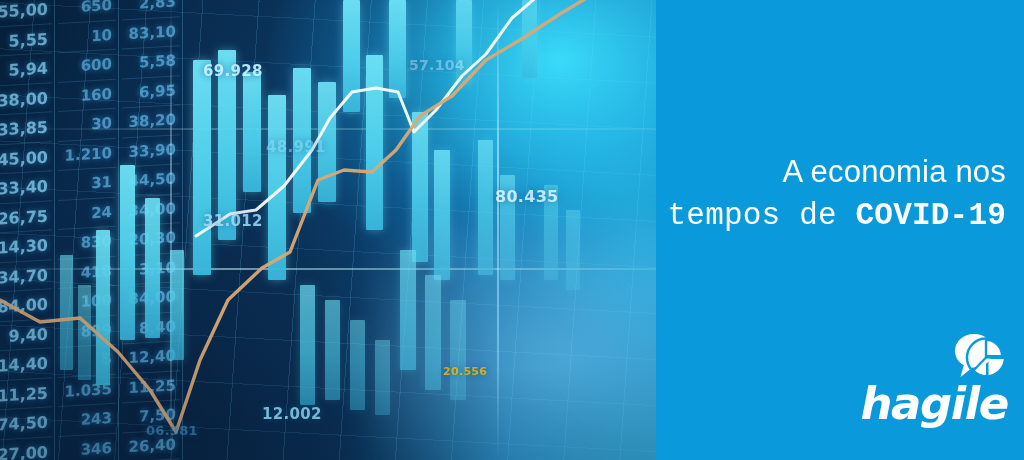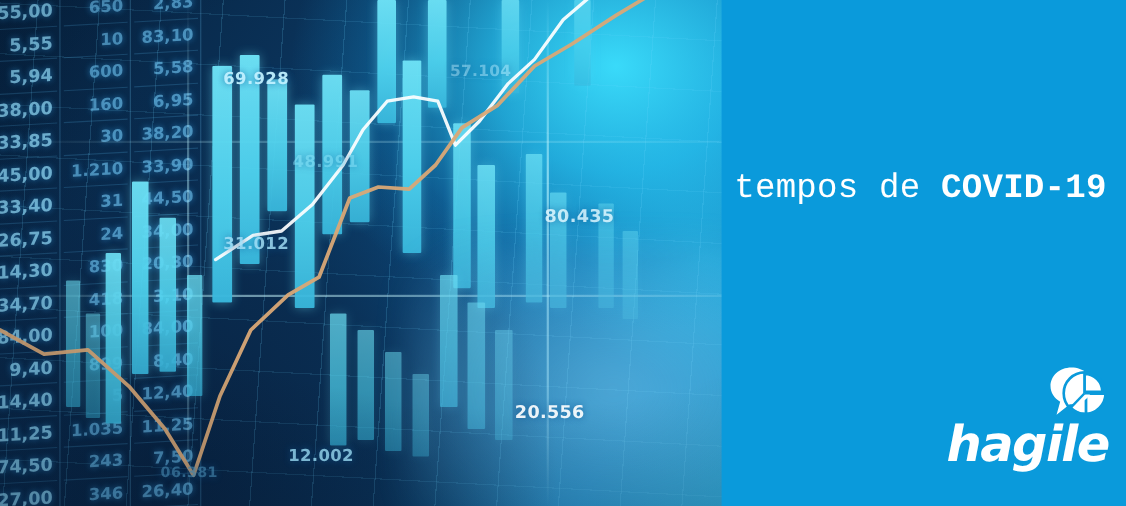--- a/index.html
+++ b/index.html
@@ -213,29 +213,30 @@
 
     <div class="haze"></div>
     <div class="vignette"></div>
 
     <div id="dlabels">
         <div class="dlabel" style="left: 203px; top: 62px; color: rgb(191, 240, 255); font-size: 15px; opacity: 0.95; text-shadow: rgba(20, 90, 150, 0.85) 0px 0px 7px;">69.928</div>
         <div class="dlabel" style="left: 409px; top: 57px; color: rgb(205, 238, 255); font-size: 14px; opacity: 0.4; text-shadow: rgba(20, 90, 150, 0.85) 0px 0px 7px;">57.104</div>
         <div class="dlabel" style="left: 266px; top: 138px; color: rgb(127, 214, 240); font-size: 15px; opacity: 0.55; text-shadow: rgba(20, 90, 150, 0.85) 0px 0px 7px;">48.991</div>
         <div class="dlabel" style="left: 495px; top: 187px; color: rgb(230, 248, 255); font-size: 16px; opacity: 0.8; text-shadow: rgba(20, 90, 150, 0.85) 0px 0px 7px;">80.435</div>
         <div class="dlabel" style="left: 203px; top: 212px; color: rgb(159, 220, 245); font-size: 15px; opacity: 0.85; text-shadow: rgba(20, 90, 150, 0.85) 0px 0px 7px;">31.012</div>
-        <div class="dlabel" style="left: 468px; top: 365px; color: #ffffff; font-size: 16px; opacity: 0.9; text-shadow: rgba(20, 90, 150, 0.85) 0px 0px 7px;">20.556</div>
+        <div class="dlabel" style="left: 443px; top: 365px; color: #eab308; font-size: 11px; opacity: 0.9; text-shadow: rgba(20, 90, 150, 0.85) 0px 0px 7px;">20.556</div>
         <div class="dlabel" style="left: 262px; top: 405px; color: rgb(143, 208, 234); font-size: 15px; opacity: 0.85; text-shadow: rgba(20, 90, 150, 0.85) 0px 0px 7px;">12.002</div>
         <div class="dlabel" style="left: 146px; top: 423px; color: rgb(62, 127, 168); font-size: 13px; opacity: 0.7; text-shadow: rgba(20, 90, 150, 0.85) 0px 0px 7px;">06.381</div>
       </div>
   </div>
 
   <div class="promo-panel">
 
     <div class="promo-headline">
+      <span>A economia nos</span>
       <span class="line2"><span>tempos de </span><b>COVID-19</b></span>
     </div>
 
     <div class="logo">
       <svg class="logo-mark" viewBox="0 0 56 54">
         <path d="M22 4 C11 4 3 11.6 3 21 C3 27 6.4 32.2 11.8 35.2 L8.5 47 L20.5 37.4 C21 37.5 21.5 37.5 22 37.5 C33 37.5 41 29.9 41 20.5 C41 11.1 33 4 22 4 Z" fill="#ffffff"></path>
         <path d="M34 10 L34 26 L50 26 A16 16 0 0 0 34 10 Z" fill="#ffffff"></path>
         <path d="M36.5 29 L52.5 29 A16.5 16.5 0 0 1 36.5 45 Z" fill="#ffffff"></path>
         <path d="M34 29 L34 45 A16 16 0 0 1 22.5 40 Z" fill="#ffffff"></path>
         <path d="M34 10 L34 26 L50 26 A16 16 0 0 0 34 10 Z" fill="none" stroke="#0a9adb" stroke-width="2.2"></path>

